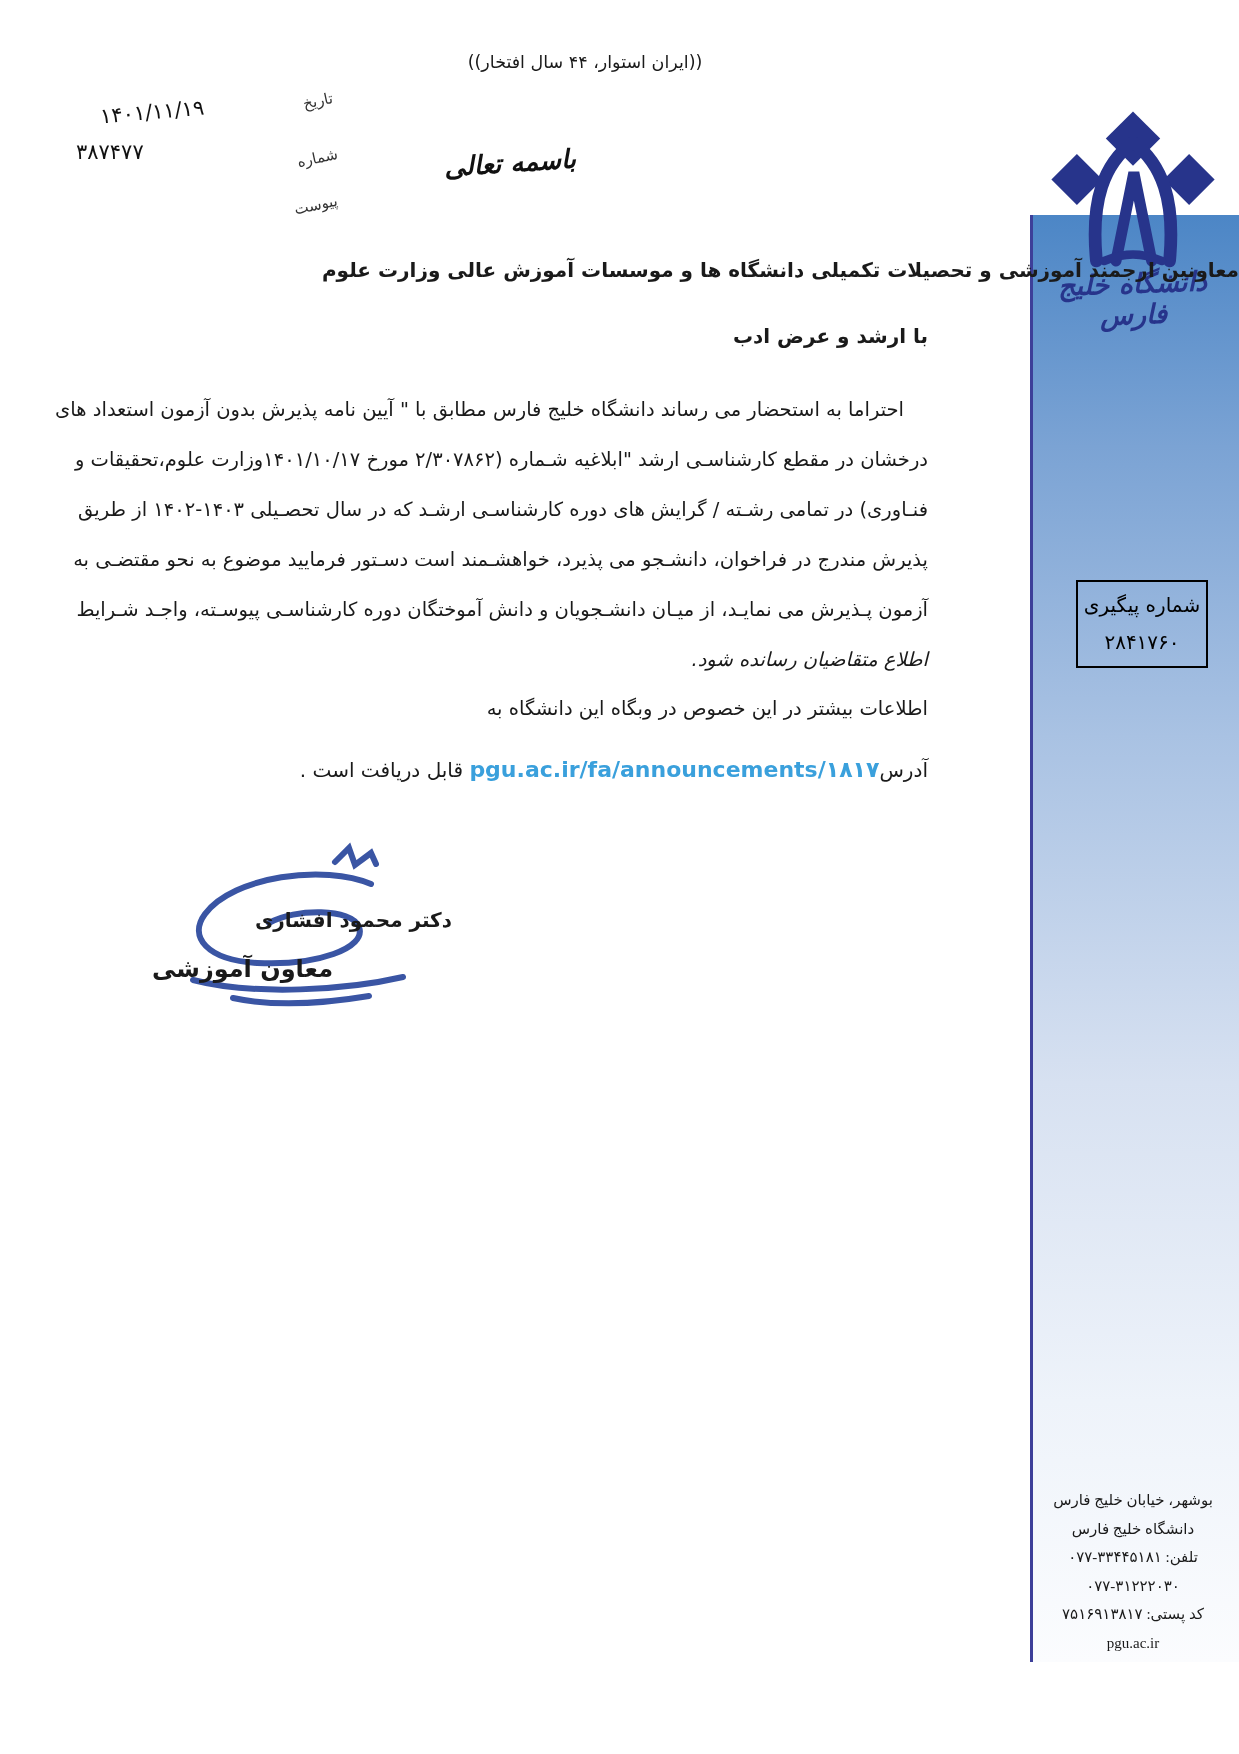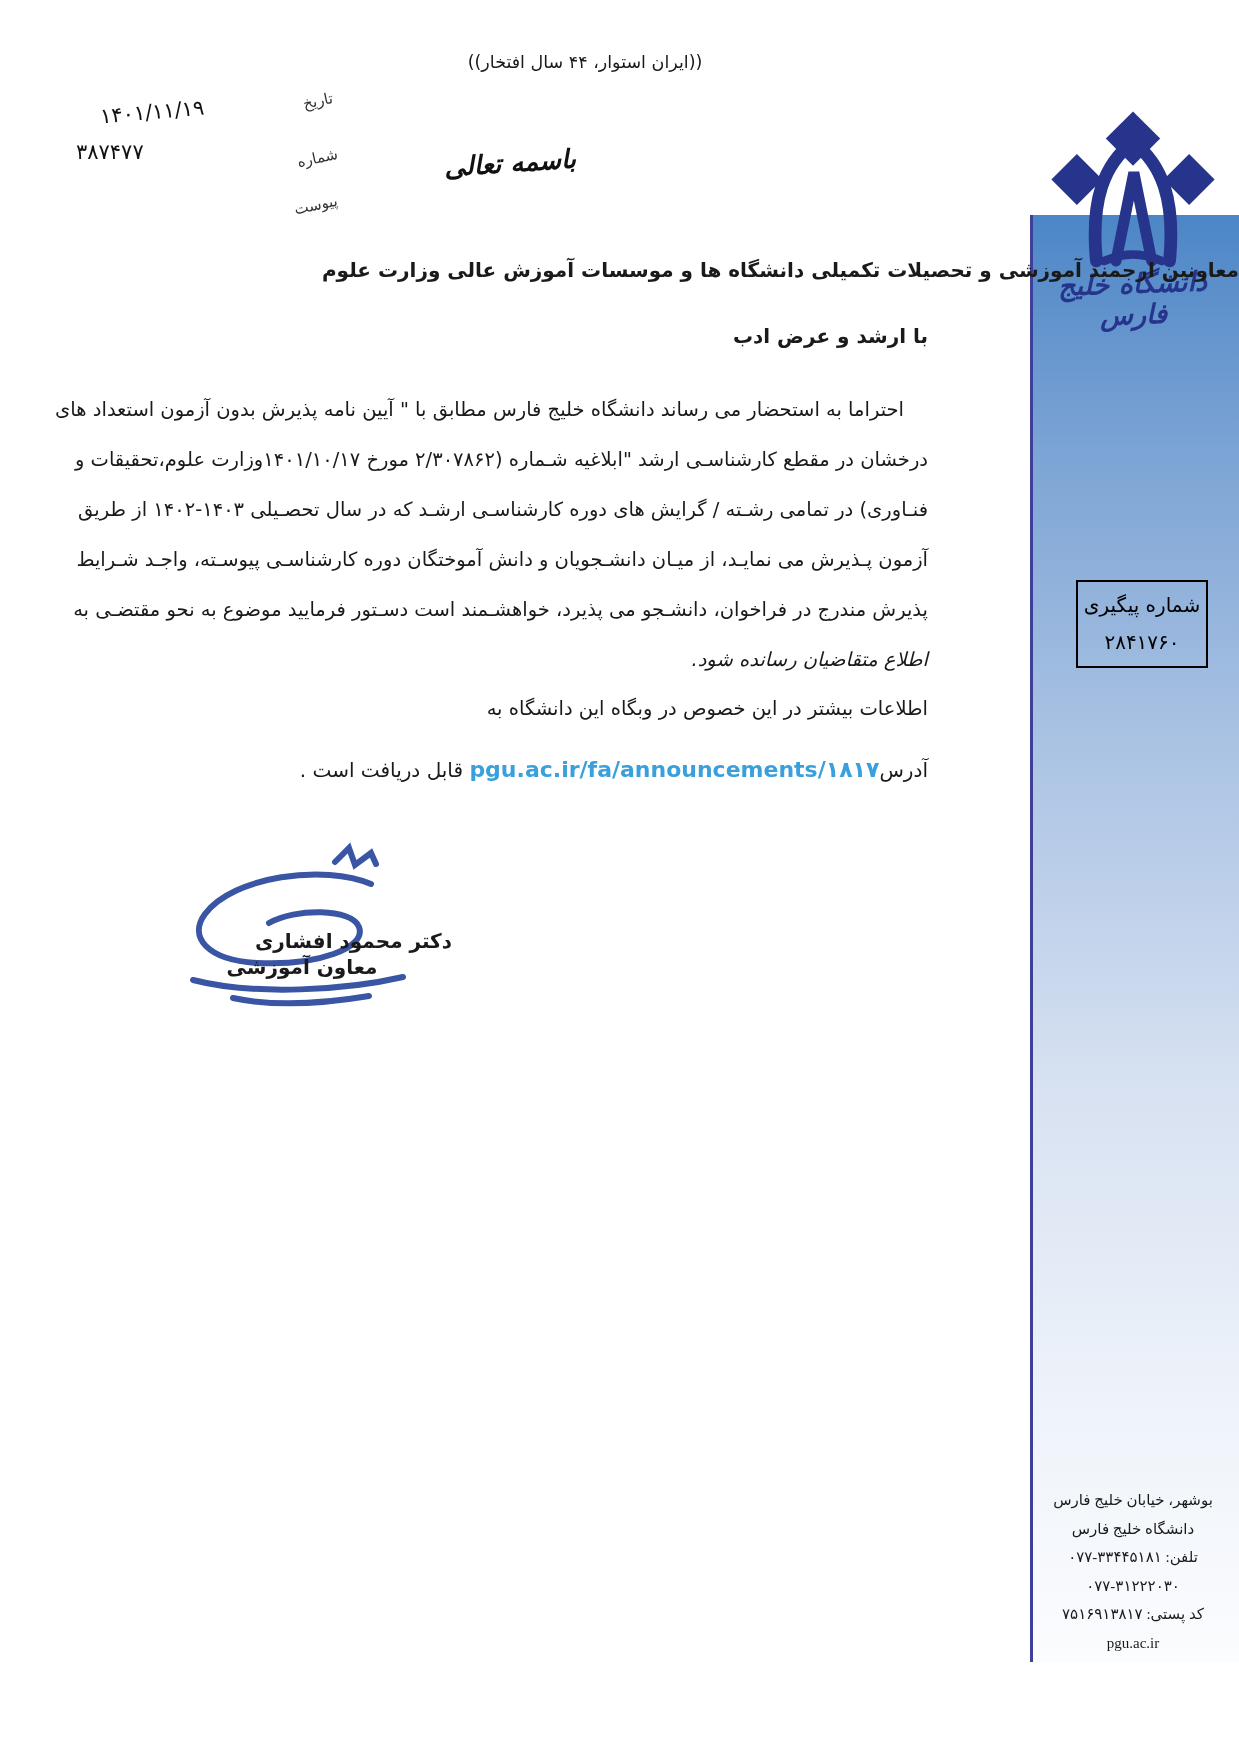--- a/index.html
+++ b/index.html
@@ -44,24 +44,24 @@
   .body-block{position:absolute;top:385px;right:0;width:848px;font-size:19.5px;}
   .body-line{height:50px;line-height:50px;text-align:justify;text-align-last:justify;white-space:nowrap;}
   .body-line.indent{padding-right:24px;}
   .body-line.last{text-align-last:right;white-space:normal;font-style:italic;}
   .info-line{position:absolute;top:697px;right:0;width:848px;text-align:right;font-size:19.5px;}
   .address-line{position:absolute;top:757px;right:0;width:848px;text-align:right;font-size:20px;}
   .announce-link{color:#3aa0dc;font-weight:bold;font-size:22px;text-decoration:none;
                  display:inline-block;direction:ltr;unicode-bidi:isolate;}
 
   
-  .sig-name{position:absolute;left:152px;top:929px;width:300px;text-align:right;
+  .sig-name{position:absolute;left:152px;top:908px;width:300px;text-align:right;
             font-weight:bold;font-size:20px;}
-  .sig-title{position:absolute;left:152px;top:955px;width:300px;text-align:center;
-             font-weight:bold;font-size:20px;}
+  .sig-title{position:absolute;left:152px;top:955px;width:300px;text-align:left;
+             font-weight:bold;font-size:24px;}
   .sig-scribble{position:absolute;left:175px;top:838px;}
 
   
   .footer{position:absolute;left:1033px;top:1486px;width:200px;font-size:15px;line-height:28.5px;
           text-align:center;color:#1a1a1a;font-family:"Liberation Serif","DejaVu Sans",serif;}
   .ltr-num{direction:ltr;unicode-bidi:isolate;display:inline-block;}
 </style>
 </head>
 <body>
 
@@ -102,22 +102,22 @@
     <div>۲۸۴۱۷۶۰</div>
   </div>
 
   <div class="recipient">معاونین ارجمند آموزشی و تحصیلات تکمیلی دانشگاه ها و موسسات آموزش عالی وزارت علوم</div>
   <div class="letter">
     <div class="salutation">با ارشد و عرض ادب</div>
     <div class="body-block">
       <div class="body-line indent">احتراما  به استحضار می رساند دانشگاه خلیج فارس مطابق با " آیین نامه پذیرش بدون آزمون استعداد های</div>
       <div class="body-line">درخشان در مقطع کارشناسـی ارشد "ابلاغیه شـماره (۲/۳۰۷۸۶۲ مورخ ۱۴۰۱/۱۰/۱۷وزارت علوم،تحقیقات و</div>
       <div class="body-line">فنـاوری) در تمامی رشـته / گرایش های دوره کارشناسـی ارشـد که در سال تحصـیلی ۱۴۰۳-۱۴۰۲ از طریق</div>
+      <div class="body-line">پذیرش مندرج در فراخوان، دانشـجو می پذیرد، خواهشـمند است دسـتور فرمایید موضوع به نحو مقتضـی به</div>
       <div class="body-line">آزمون پـذیرش می نمایـد، از میـان دانشـجویان و دانش آموختگان دوره کارشناسـی پیوسـته، واجـد شـرایط</div>
-      <div class="body-line">پذیرش مندرج در فراخوان، دانشـجو می پذیرد، خواهشـمند است دسـتور فرمایید موضوع به نحو مقتضـی به</div>
       <div class="body-line last">اطلاع متقاضیان رسانده شود.</div>
     </div>
     <div class="info-line">اطلاعات بیشتر در این خصوص در وبگاه این دانشگاه به</div>
     <div class="address-line">
       <span>آدرس</span><a href="#" class="announce-link">pgu.ac.ir/fa/announcements/۱۸۱۷</a>
       <span>قابل دریافت است .</span>
     </div>
   </div>
 
   <div class="sig-scribble">

